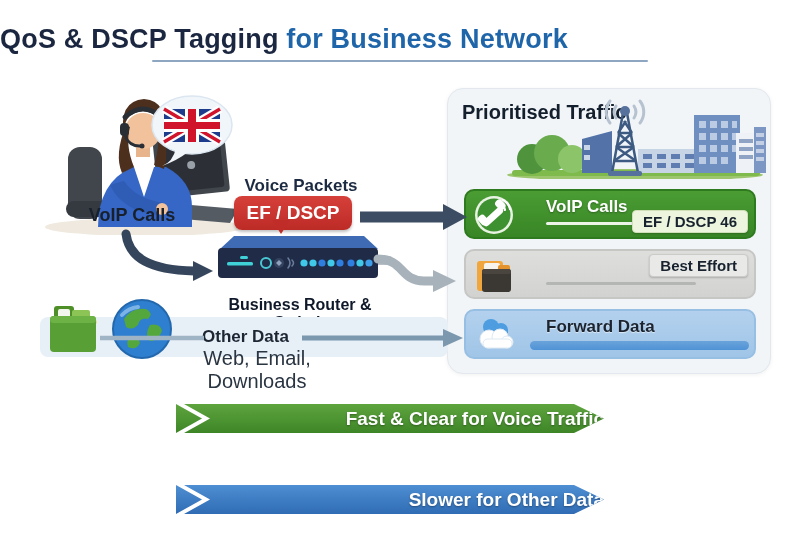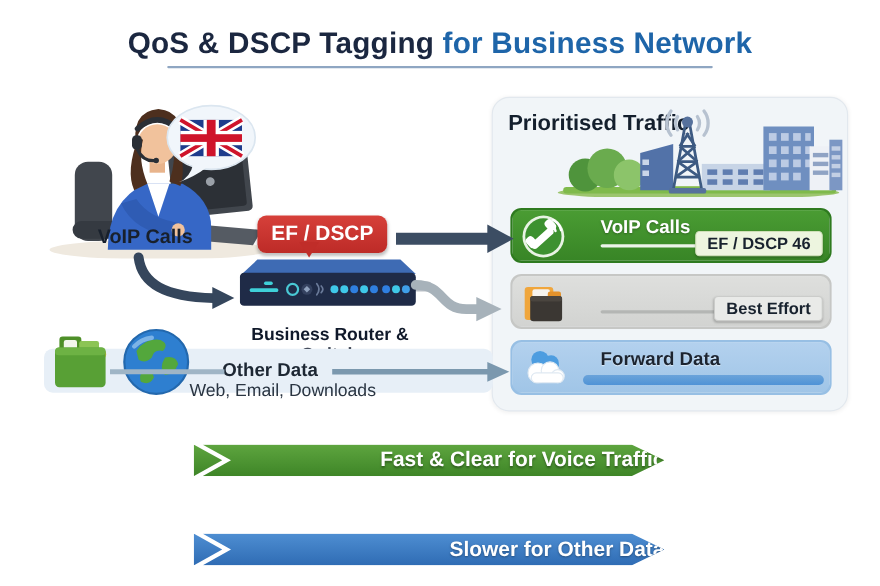--- a/index.html
+++ b/index.html
@@ -1,20 +1,20 @@
 <!DOCTYPE html>
 <html><head>
 <meta charset="utf-8">
 <style>
   html,body{margin:0;padding:0;background:#ffffff;}
   .canvas{position:relative;width:800px;height:533px;background:#ffffff;overflow:hidden;
           font-family:"Liberation Sans", sans-serif;}
 
   
-  .title{position:absolute;top:24px;left:0;width:800px;text-align:center;
+  .title{position:absolute;top:24px;left:0;width:800px;text-align:left;
          font-size:27px;font-weight:bold;color:#1b2740;letter-spacing:.2px;}
   .title .accent{color:#1e65a9;}
   .title-underline{position:absolute;top:60px;left:152px;width:496px;height:2px;
                    background:#8fa6c2;border-radius:1px;}
 
   
   .person-wrap{position:absolute;left:40px;top:85px;width:210px;height:150px;}
   .bubble-wrap{position:absolute;left:148px;top:94px;width:86px;height:74px;}
   .voip-label{position:absolute;left:62px;top:205px;width:140px;text-align:center;
               font-size:18px;font-weight:bold;color:#18202c;}
@@ -47,33 +47,33 @@
   .prow .rlabel{position:absolute;left:80px;top:6px;font-size:17px;font-weight:bold;}
   .prow.voip .rlabel{color:#ffffff;text-shadow:0 1px 2px rgba(0,0,0,.3);}
   .prow.general .rlabel{color:#20262e;}
   .prow.forward .rlabel{color:#1c2430;text-shadow:0 1px 1px rgba(255,255,255,.6);}
   .prow .uline{position:absolute;left:80px;top:31px;height:3px;border-radius:2px;}
   .prow.voip .uline{width:150px;background:rgba(255,255,255,.9);}
   .prow.general .uline{width:150px;background:#b4b6b4;}
   .rbadge{position:absolute;font-size:15px;font-weight:bold;color:#18222e;
           border-radius:4px;padding:2px 10px;box-shadow:0 1px 2px rgba(0,0,0,.2);}
   .prow.voip .rbadge{right:6px;bottom:4px;background:#edf5df;border:1px solid #cfe0b8;}
-  .prow.general .rbadge{right:6px;bottom:5px;background:#e9eae8;border:1px solid #cbccca;margin-top:16px;}
+  .prow.general .rbadge{right:6px;bottom:20px;background:#e9eae8;border:1px solid #cbccca;margin-top:16px;}
   .progress{position:absolute;left:64px;right:5px;bottom:7px;height:9px;border-radius:5px;
             background:linear-gradient(#6aa3da,#4f93d6);}
 
   
   .other-bar{position:absolute;left:40px;top:317px;width:408px;height:40px;
              background:#e7eff7;border-radius:8px;}
   .folder-wrap{position:absolute;left:44px;top:300px;width:64px;height:58px;}
   .globe-wrap{position:absolute;left:110px;top:297px;width:64px;height:64px;}
   .other-label{position:absolute;left:202px;top:327px;width:110px;text-align:left;
                font-size:17px;font-weight:bold;color:#1d2733;}
   .other-sub{position:absolute;left:172px;top:347px;width:170px;text-align:center;
-             font-size:16px;color:#2a3542;}
+             font-size:20px;color:#2a3542;}
 
   
   .banner{position:absolute;left:176px;width:428px;height:29px;}
   .banner.green{top:404px;}
   .banner.blue{top:441px;margin-top:44px;}
   .banner .chev{position:absolute;left:0;top:0;bottom:0;width:26px;
                 clip-path:polygon(0 0,100% 50%,0 100%);}
   .banner .band{position:absolute;left:8px;right:0;top:0;bottom:0;
                 clip-path:polygon(0 0,calc(100% - 30px) 0,100% 50%,calc(100% - 30px) 100%,0 100%,26px 50%);
                 text-align:right;line-height:29px;font-size:19px;font-weight:bold;color:#ffffff;
@@ -138,20 +138,21 @@
         <rect x="37" y="15" width="14" height="33" fill="#ffffff"></rect>
         <rect x="16" y="25" width="56" height="13" fill="#ffffff"></rect>
         <rect x="40" y="15" width="8" height="33" fill="#cf142b"></rect>
         <rect x="16" y="28" width="56" height="7" fill="#cf142b"></rect>
       </g>
     </svg>
   </div>
 
   <div class="voip-label">VoIP Calls</div>
 
+  <div class="voice-packets">Voice Packets</div>
   <div class="dscp-badge">EF / DSCP 46</div>
 
   <div class="router-wrap">
     <svg viewBox="0 0 176 50" width="176" height="50">
       <rect x="158" y="22" width="16" height="9" rx="3" fill="#b9bfc6"></rect>
       <polygon points="16,2 146,2 160,15 2,15" fill="#3e6bb4"></polygon>
       <rect x="0" y="14" width="160" height="30" rx="4" fill="#1f2b47"></rect>
       <rect x="9" y="28" width="26" height="3.5" rx="1.5" fill="#3fd0d8"></rect>
       <rect x="22" y="22" width="8" height="3" rx="1.5" fill="#3fd0d8"></rect>
       <circle cx="48" cy="29" r="5" fill="none" stroke="#49c8d4" stroke-width="2"></circle>

